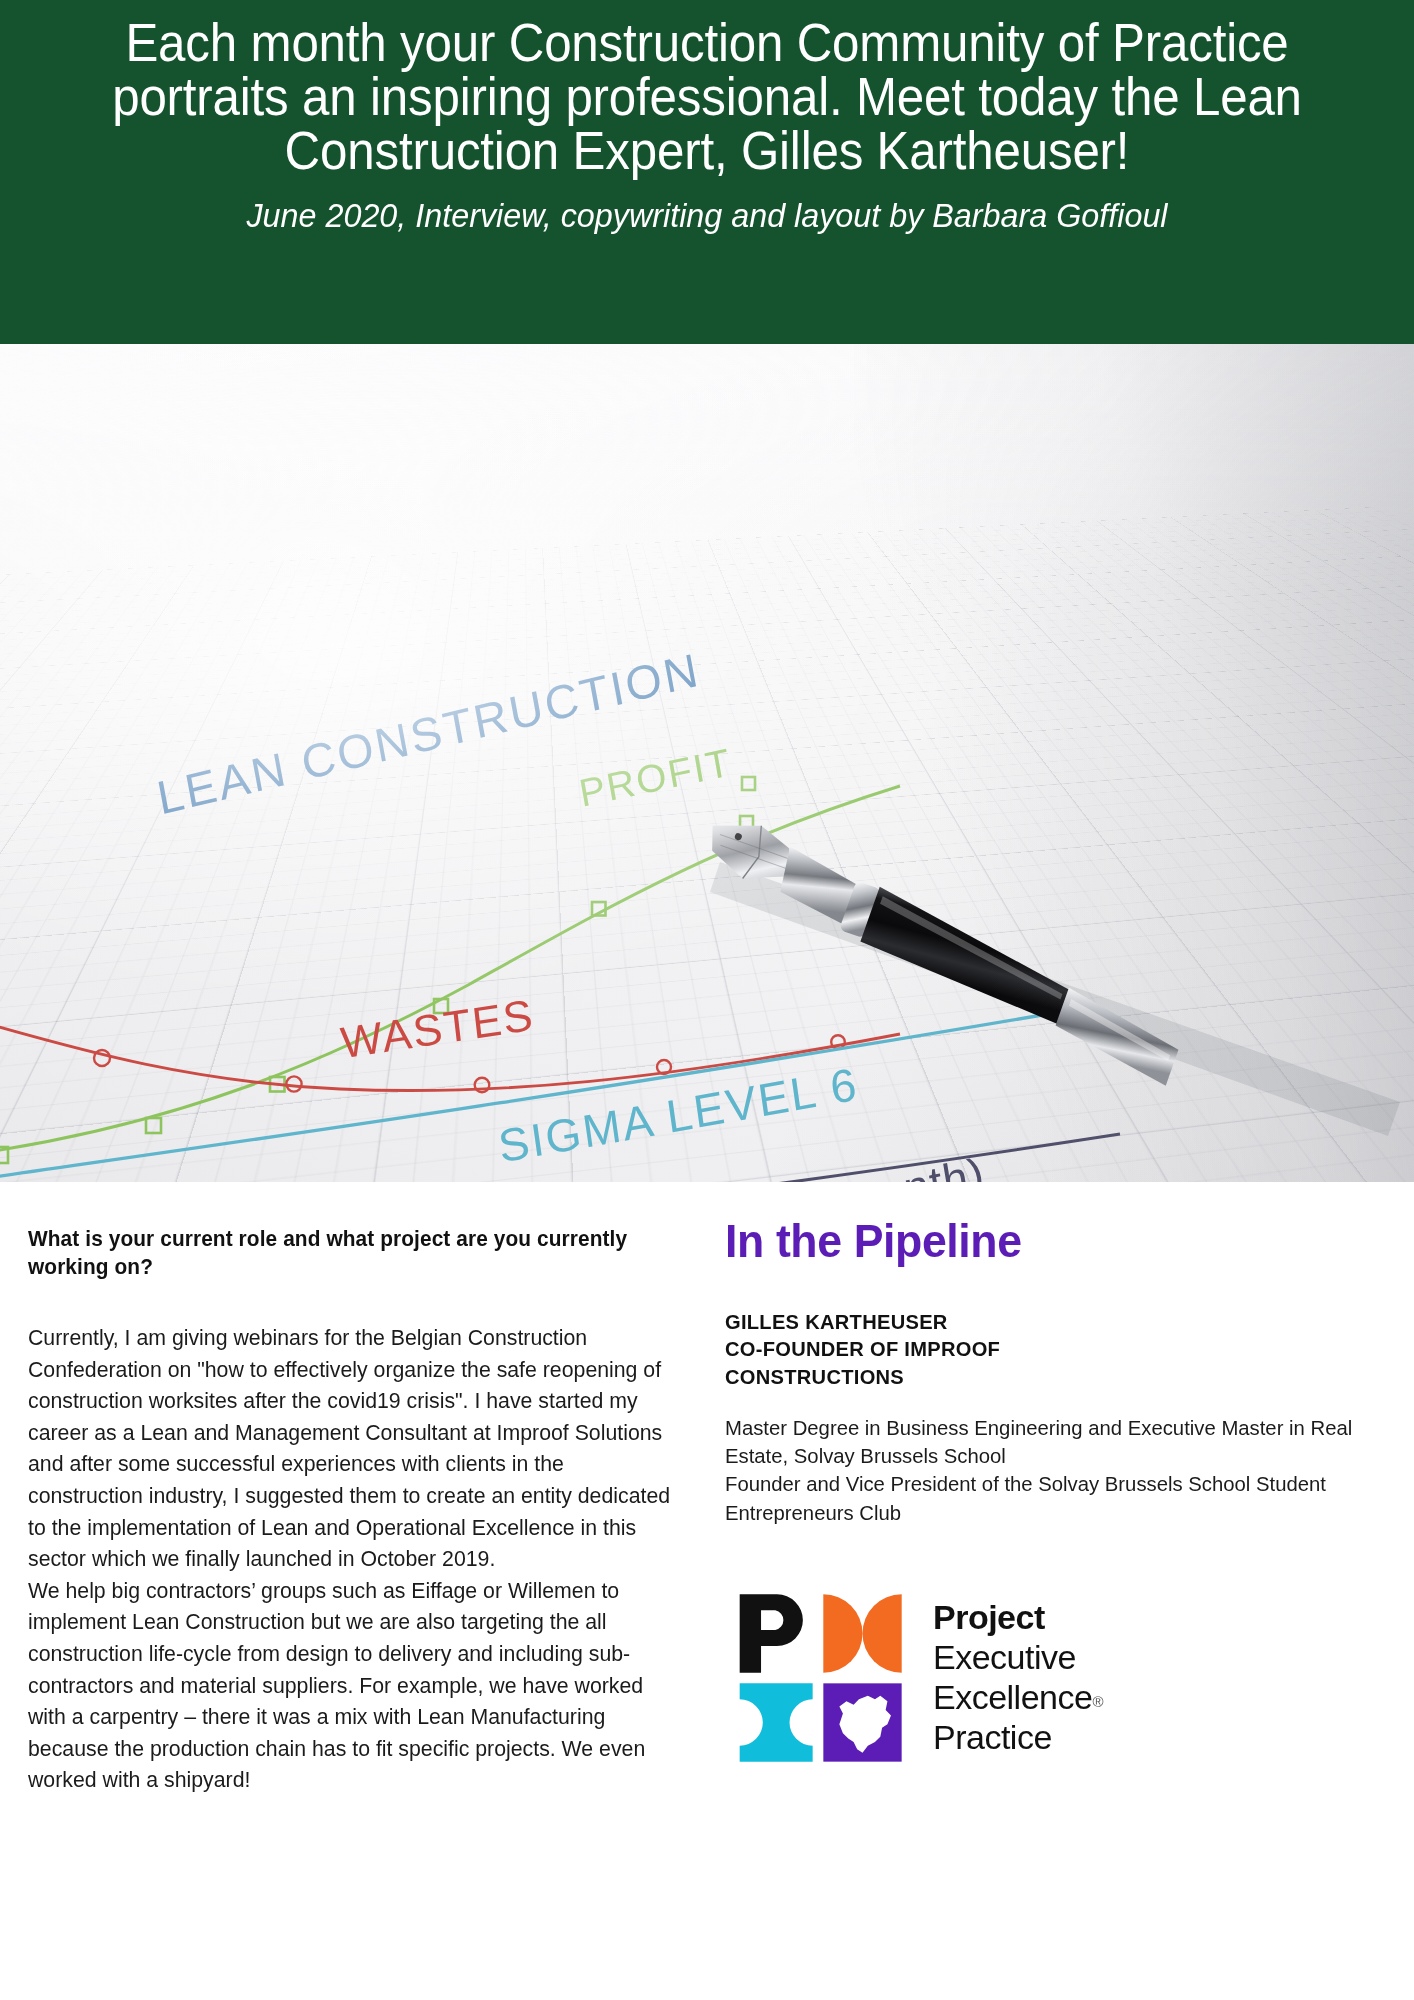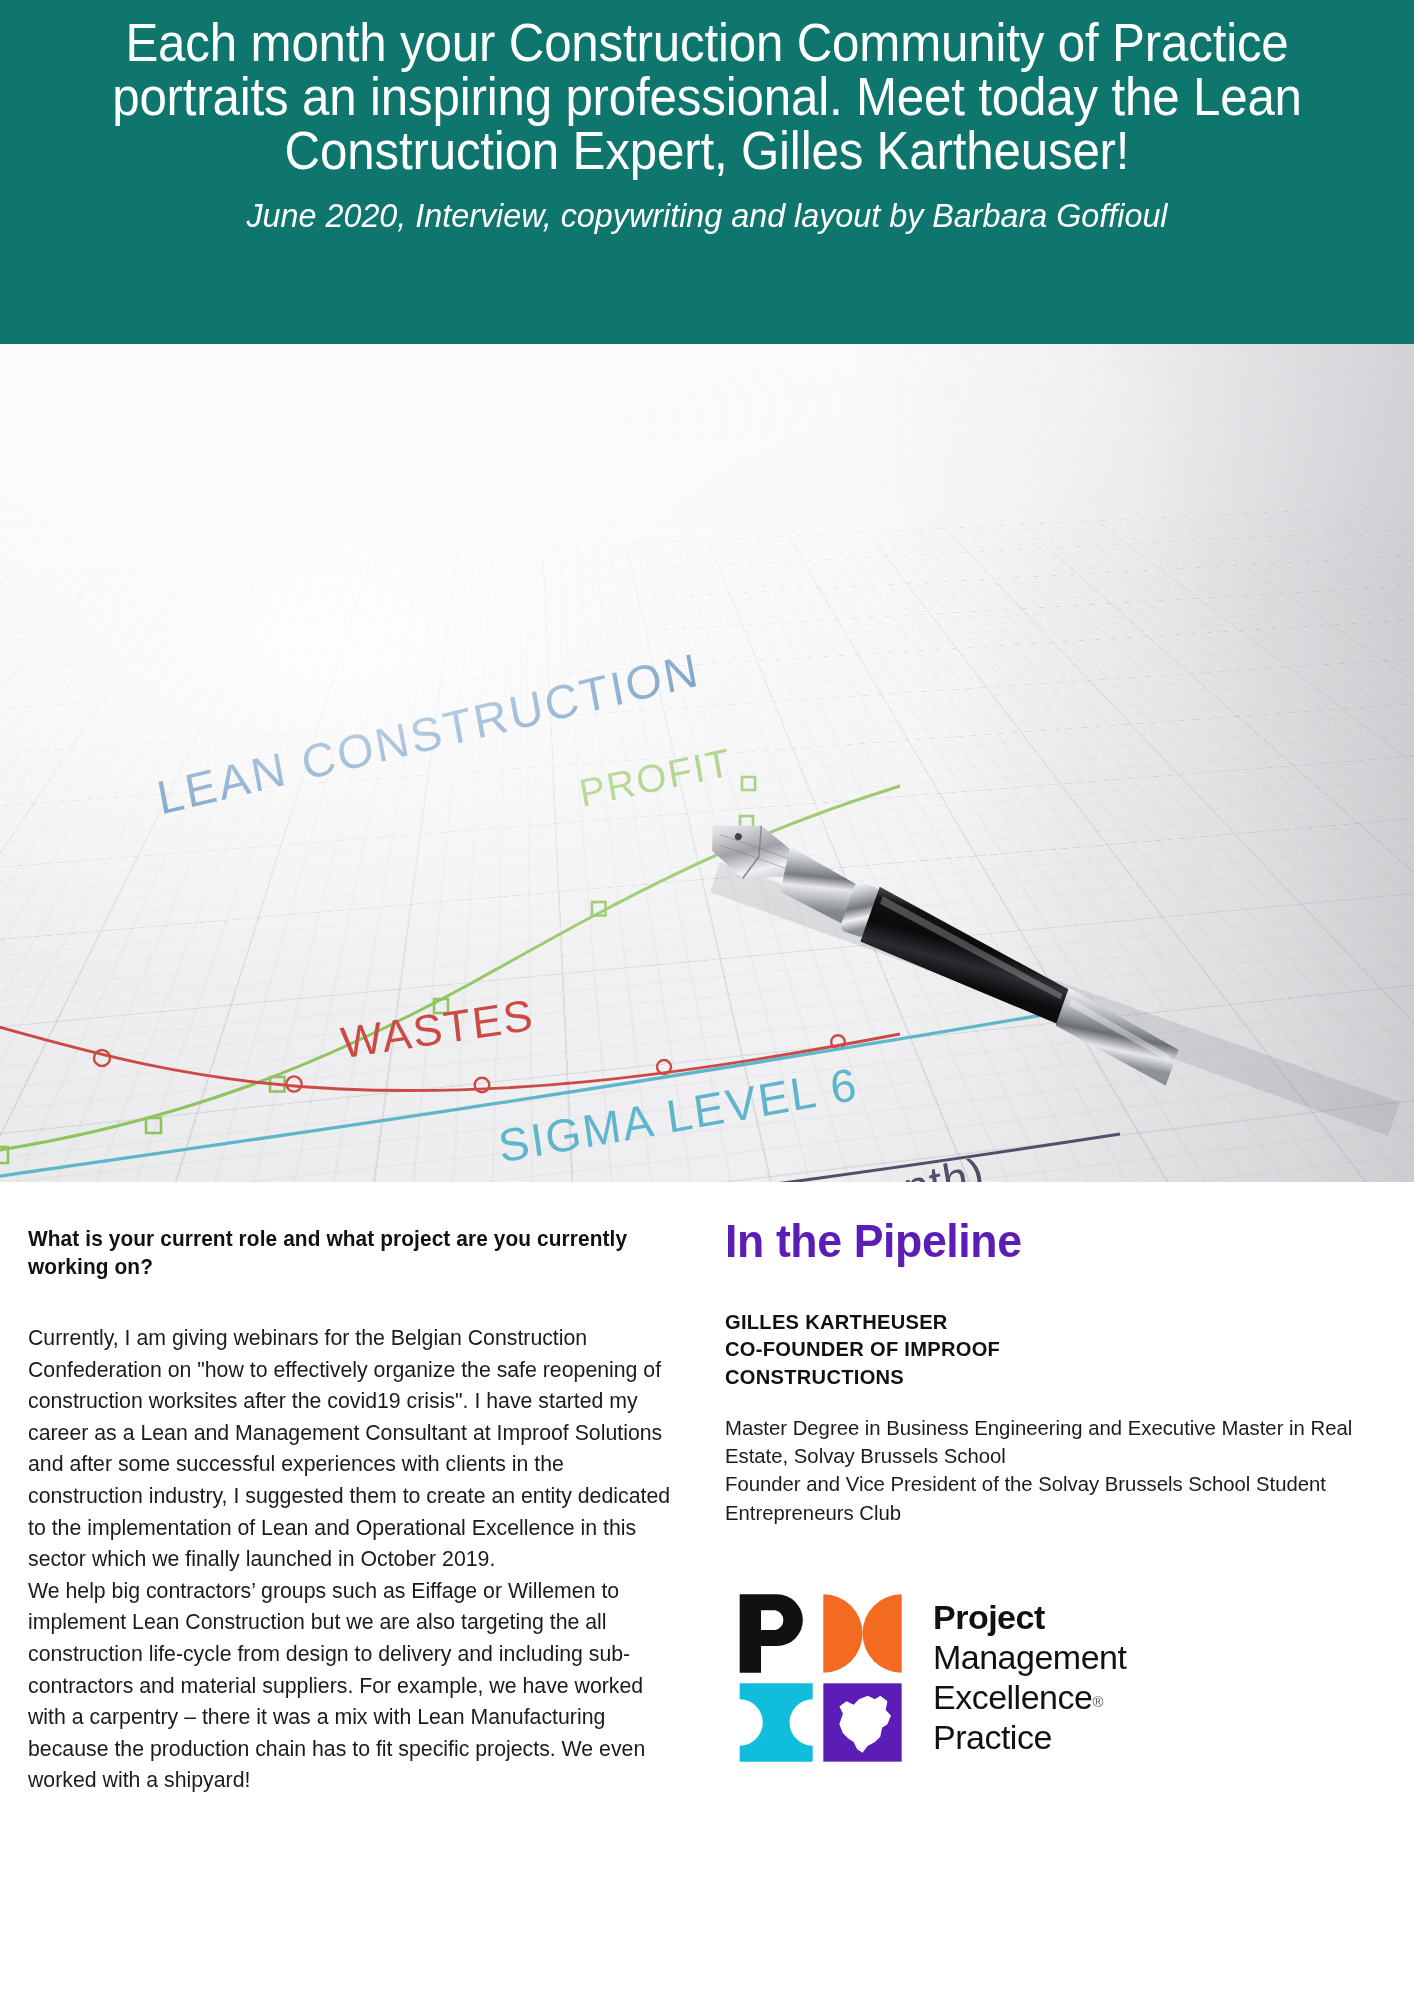--- a/index.html
+++ b/index.html
@@ -9,21 +9,21 @@
     height: 2000px;
     background: #ffffff;
     font-family: "Liberation Sans", sans-serif;
     overflow: hidden;
   }
 
   
   .banner {
     width: 1414px;
     height: 344px;
-    background: #0f766e;
+    background: #14532d;
     padding: 10px 22px 14px 22px;
     display: flex;
     flex-direction: column;
     justify-content: flex-start;
   }
   .banner-title {
     color: #ffffff;
     font-family: "Liberation Sans Narrow", "Liberation Sans", sans-serif;
     font-size: 53px;
     line-height: 1.02;
@@ -350,21 +350,21 @@
           <rect x="53" y="53" width="44" height="44" fill="#5B1DB5"></rect>
           <path d="M 62 76 L 64 70 L 62 66 L 66 63 L 70 65 L 73 62 L 78 60
                    L 82 62 L 85 60 L 89 63 L 88 68 L 91 71 L 89 76 L 86 78
                    L 85 83 L 82 86 L 78 88 L 75 92 L 72 90 L 70 86 L 67 84
                    L 64 81 Z" fill="#ffffff"></path>
         </g>
       </svg>
 
       <div class="logo-text">
         <div class="bold">Project</div>
-        <div>Management</div>
+        <div>Executive</div>
         <div>
           <span>Excellence</span><span class="reg-mark">®</span>
         </div>
         <div>Practice</div>
       </div>
     </div>
   </div>
 </div>
 
 </body></html>

